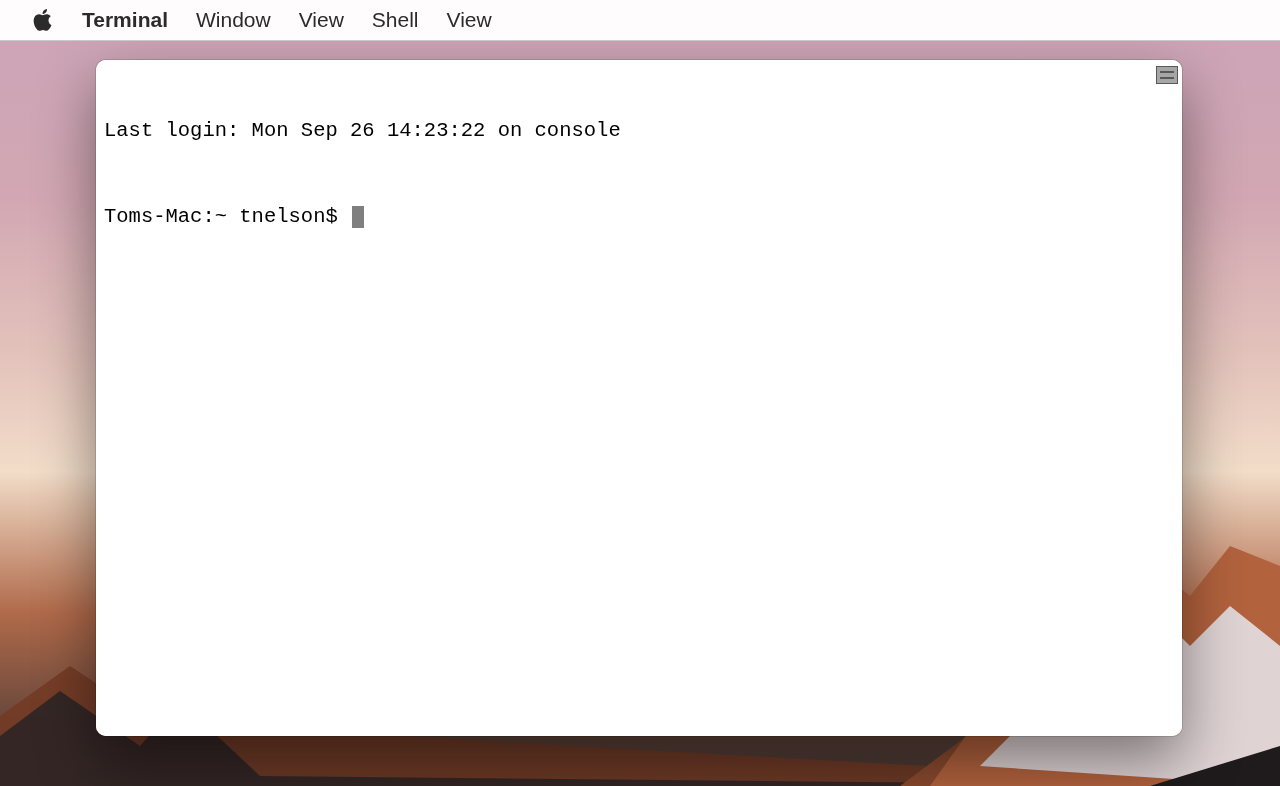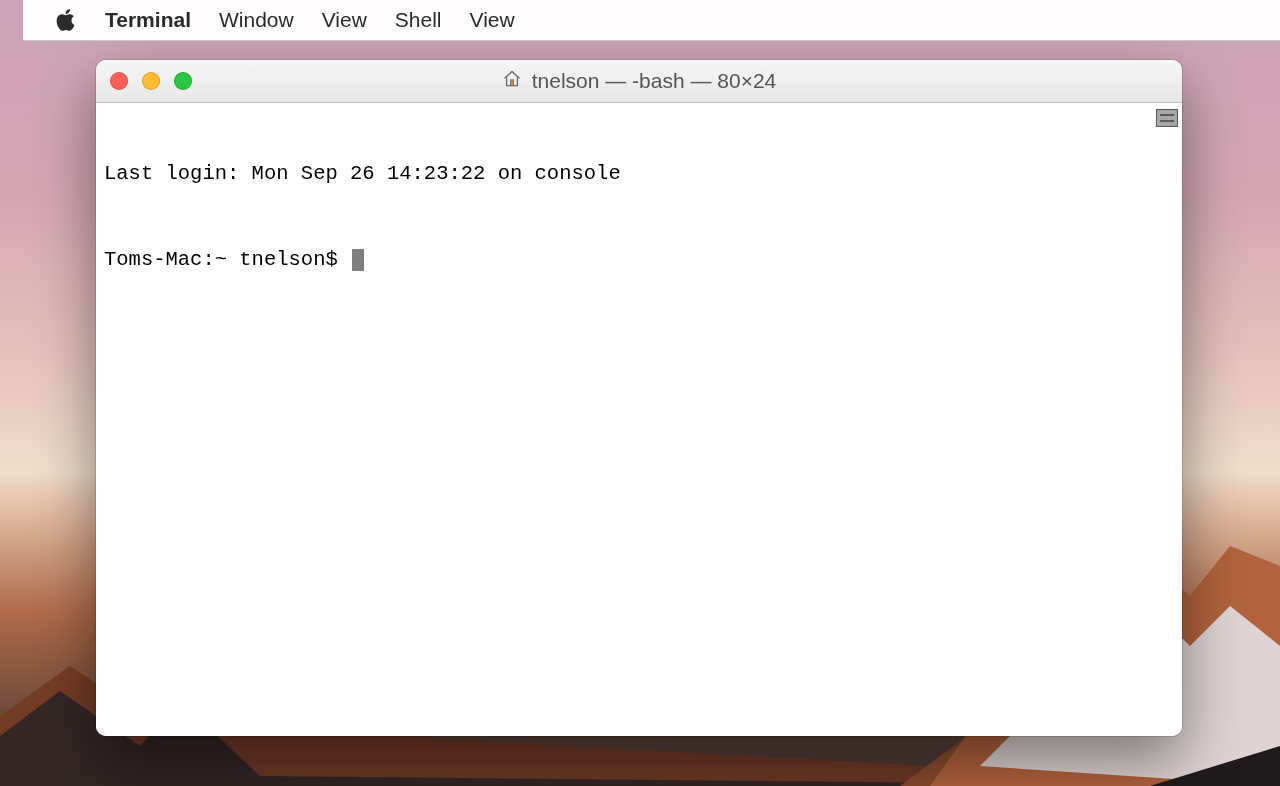--- a/index.html
+++ b/index.html
@@ -39,21 +39,20 @@
     height: 40px;
     background: rgba(255,255,255,0.97);
     border-bottom: 1px solid #c9c9c9;
     display: flex;
     align-items: center;
     padding: 0 18px;
     gap: 0;
     font-size: 21px;
     color: #2b2b2b;
     z-index: 10;
-    margin-left: 23px;
   }
   .menubar .menu-item {
     padding: 0 14px;
     height: 100%;
     display: flex;
     align-items: center;
     cursor: default;
   }
   .menubar .app-name { font-weight: 700; }
   .apple-icon {
@@ -184,37 +183,20 @@
         </svg>
     </div>
     <div class="menu-item app-name">Terminal</div>
     <div class="menu-item">Window</div>
     <div class="menu-item">View</div>
     <div class="menu-item">Shell</div>
     <div class="menu-item">View</div>
   </div>
 
   <div class="window">
-    <div class="titlebar">
-      <div class="traffic-lights">
-        <div class="traffic-light tl-close"></div>
-        <div class="traffic-light tl-min"></div>
-        <div class="traffic-light tl-zoom"></div>
-      </div>
-      <div class="title-wrap">
-        <span class="home-icon">
-          <svg viewBox="0 0 24 24">
-            <path d="M3 11 L12 3 L21 11" fill="none" stroke="#6b6b6b" stroke-width="1.6" stroke-linejoin="round"></path>
-            <path d="M5.5 10 L5.5 20 L18.5 20 L18.5 10" fill="none" stroke="#6b6b6b" stroke-width="1.6"></path>
-            <rect x="10.3" y="13" width="3.4" height="7" fill="#d98a3a" stroke="#6b6b6b" stroke-width="1"></rect>
-          </svg>
-        </span>
-        <span>tnelson — -bash — 80×24</span>
-      </div>
-    </div>
 
     <div class="term-body">
       <div class="scroll-indicator"></div>
       <div class="term-text">
         <div>Last login: Mon Sep 26 14:23:22 on console</div>
         <div class="prompt-line"><span>Toms-Mac:~ tnelson$ </span><span class="cursor-block"></span></div>
       </div>
     </div>
   </div>
 

